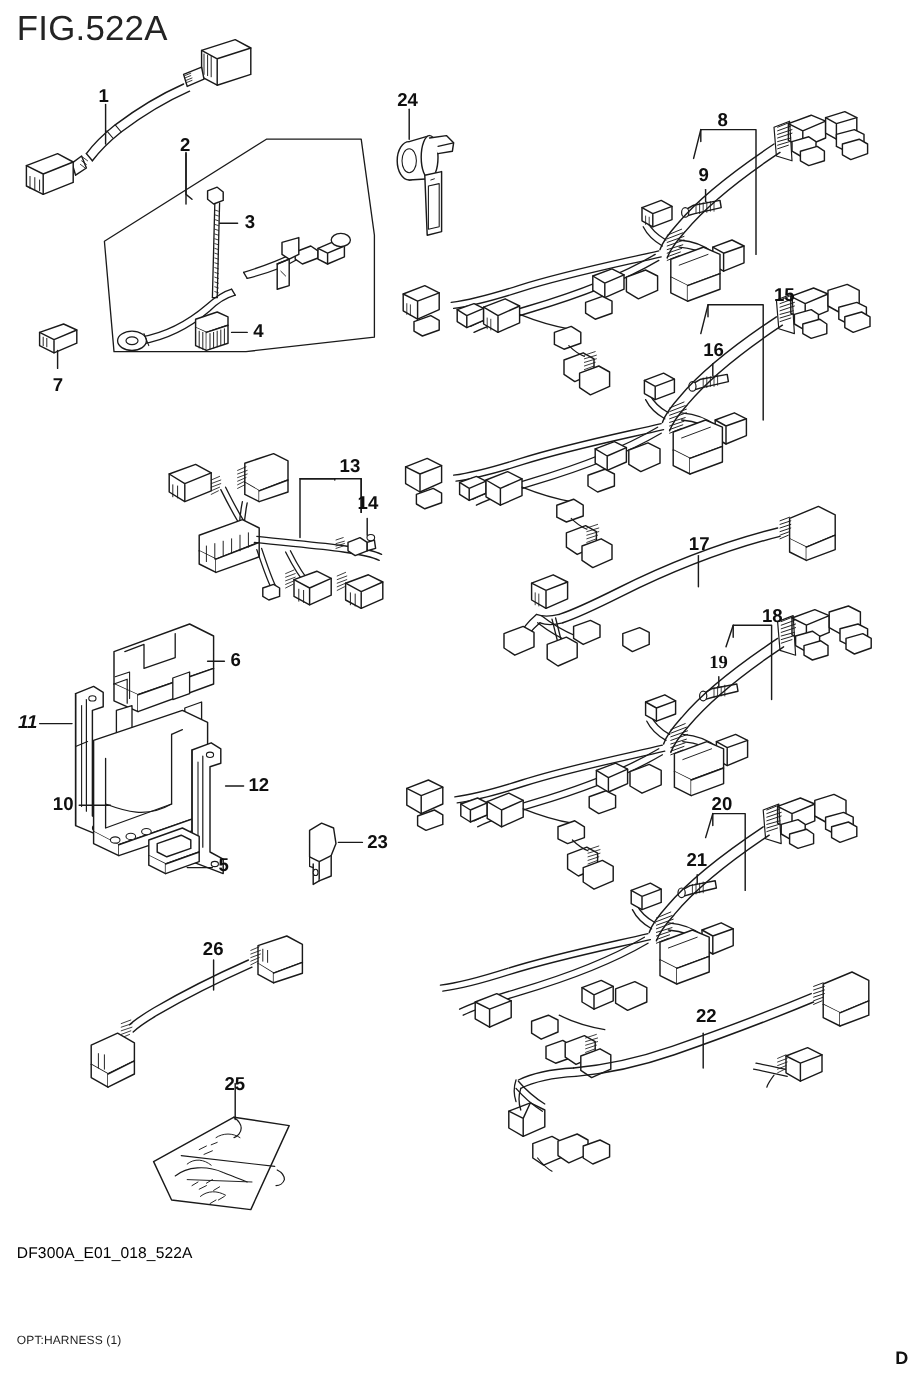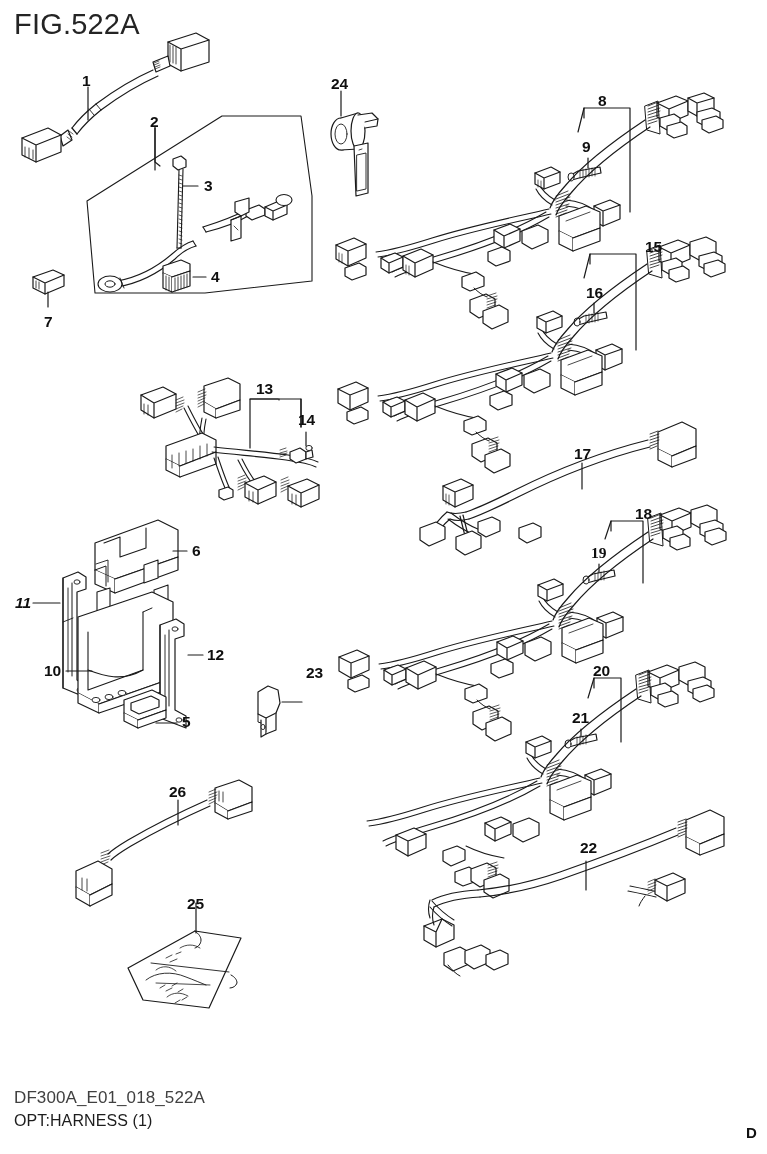--- a/index.html
+++ b/index.html
@@ -9,24 +9,24 @@
     font-family:"Liberation Sans", sans-serif;
     color:#1a1a1a;
   }
   #page{position:absolute;inset:0;}
   #fig-title{
     position:absolute;left:14px;top:8px;
     font-size:29px;font-weight:400;letter-spacing:.2px;color:#242424;
     font-family:"Liberation Sans", sans-serif;
   }
   #footer-code{
-    position:absolute;left:14px;top:1088px;font-size:17px;color:#404040;letter-spacing:.1px;
+    position:absolute;left:14px;top:1036px;font-size:13px;color:#000000;letter-spacing:.1px;
   }
   #footer-title{
-    position:absolute;left:14px;top:1112px;font-size:16px;color:#1d1d1d;letter-spacing:.1px;
+    position:absolute;left:14px;top:1112px;font-size:10px;color:#1d1d1d;letter-spacing:.1px;
   }
   #page-corner{
     position:absolute;left:746px;top:1124px;font-size:15px;font-weight:700;color:#111;
   }
   svg.art{position:absolute;left:0;top:0;width:767px;height:1154px;}
   .callout{
     position:absolute;font-weight:700;font-size:15.5px;color:#0f0f0f;
     font-family:"Liberation Sans", sans-serif;line-height:1;
     white-space:nowrap;
   }
@@ -677,31 +677,31 @@
   <div class="callout" style="left:204px; top:178px;">3</div>
   <div class="callout" style="left:211px; top:269px;">4</div>
   <div class="callout" style="left:182px; top:714px;">5</div>
   <div class="callout" style="left:192px; top:543px;">6</div>
   <div class="callout" style="left:44px;  top:314px;">7</div>
   <div class="callout" style="left:598px; top:93px;">8</div>
   <div class="callout" style="left:582px; top:139px;">9</div>
   <div class="callout" style="left:44px;  top:663px;">10</div>
   <div class="callout" style="left:15px;  top:595px;font-style:italic;">11</div>
   <div class="callout" style="left:207px; top:647px;">12</div>
-  <div class="callout" style="left:256px; top:381px;">13</div>
+  <div class="callout" style="left:283px; top:381px;">13</div>
   <div class="callout" style="left:298px; top:412px;">14</div>
   <div class="callout" style="left:609px; top:239px;margin-left:36px;">15</div>
   <div class="callout" style="left:586px; top:285px;">16</div>
   <div class="callout" style="left:574px; top:446px;">17</div>
   <div class="callout" style="left:611px; top:506px;margin-left:24px;">18</div>
   <div class="callout" style="left:591px; top:545px;font-family:Liberation Serif, serif;">19</div>
   <div class="callout" style="left:593px; top:663px;text-align:center;">20</div>
   <div class="callout" style="left:572px; top:710px;">21</div>
   <div class="callout" style="left:580px; top:840px;">22</div>
-  <div class="callout" style="left:306px; top:665px;">23</div>
+  <div class="callout" style="left:306px; top:695px;">23</div>
   <div class="callout" style="left:331px; top:76px;">24</div>
   <div class="callout" style="left:187px; top:884px;margin-top:12px;">25</div>
   <div class="callout" style="left:169px; top:784px;">26</div>
 
   <div id="footer-code">DF300A_E01_018_522A</div>
   <div id="footer-title">OPT:HARNESS (1)</div>
   <div id="page-corner">D</div>
 
 </div>
 

